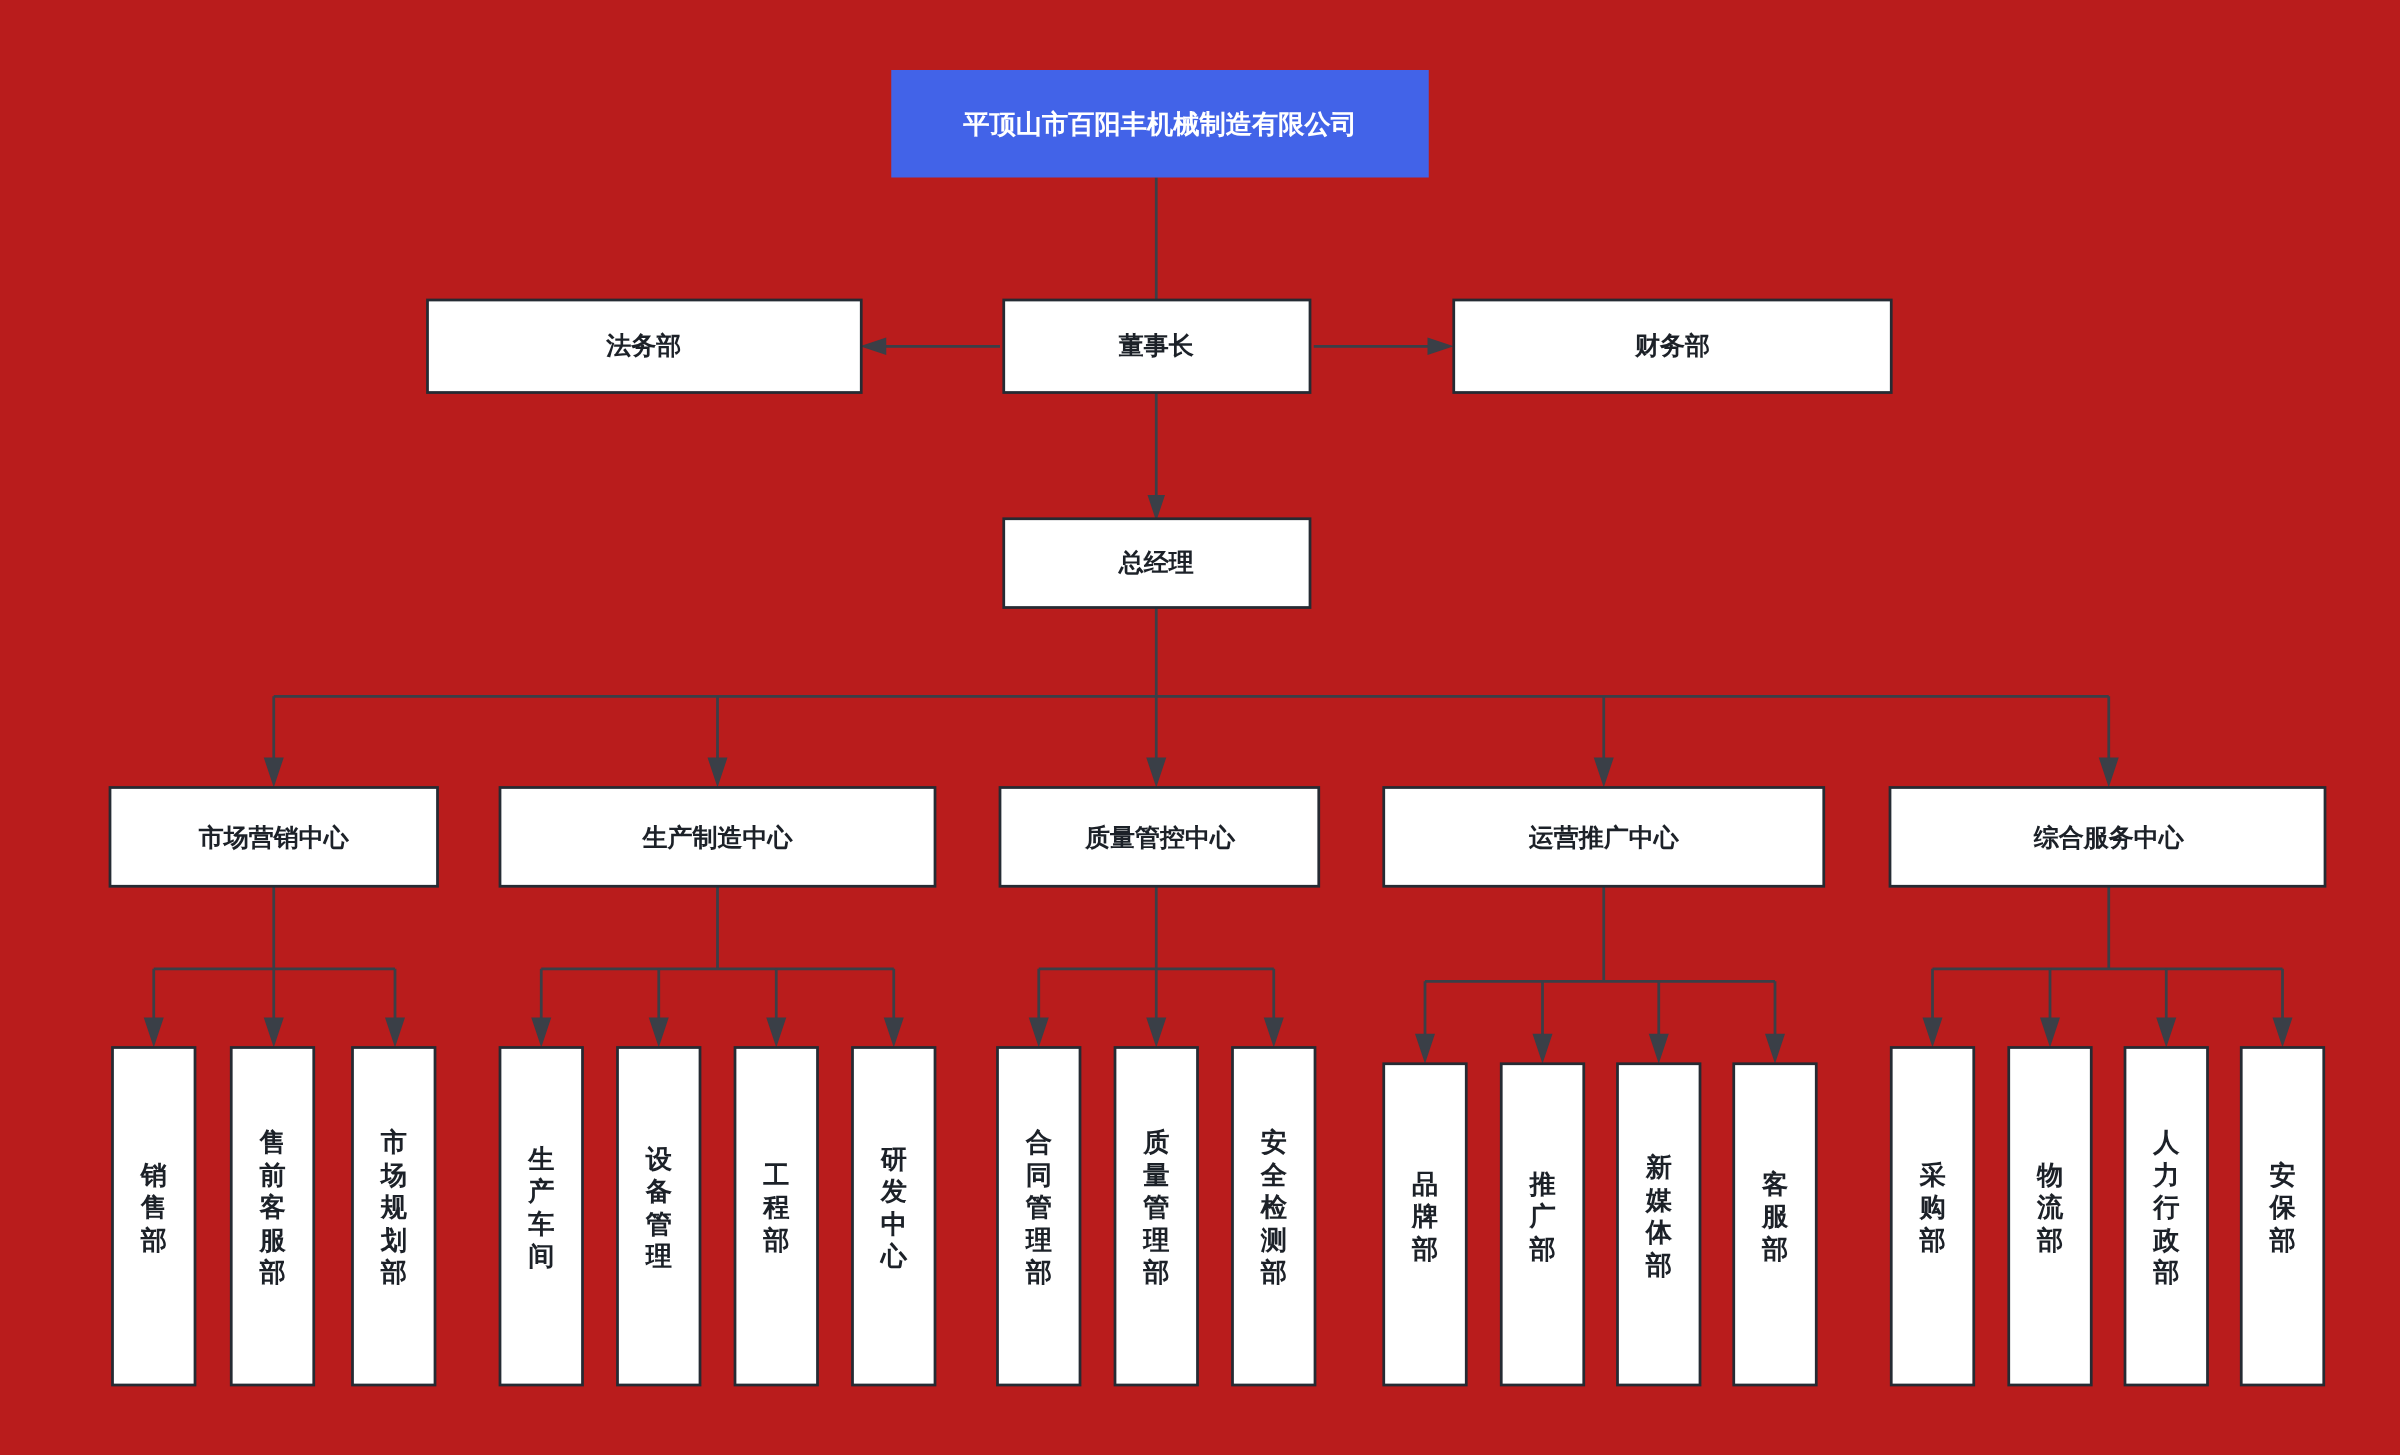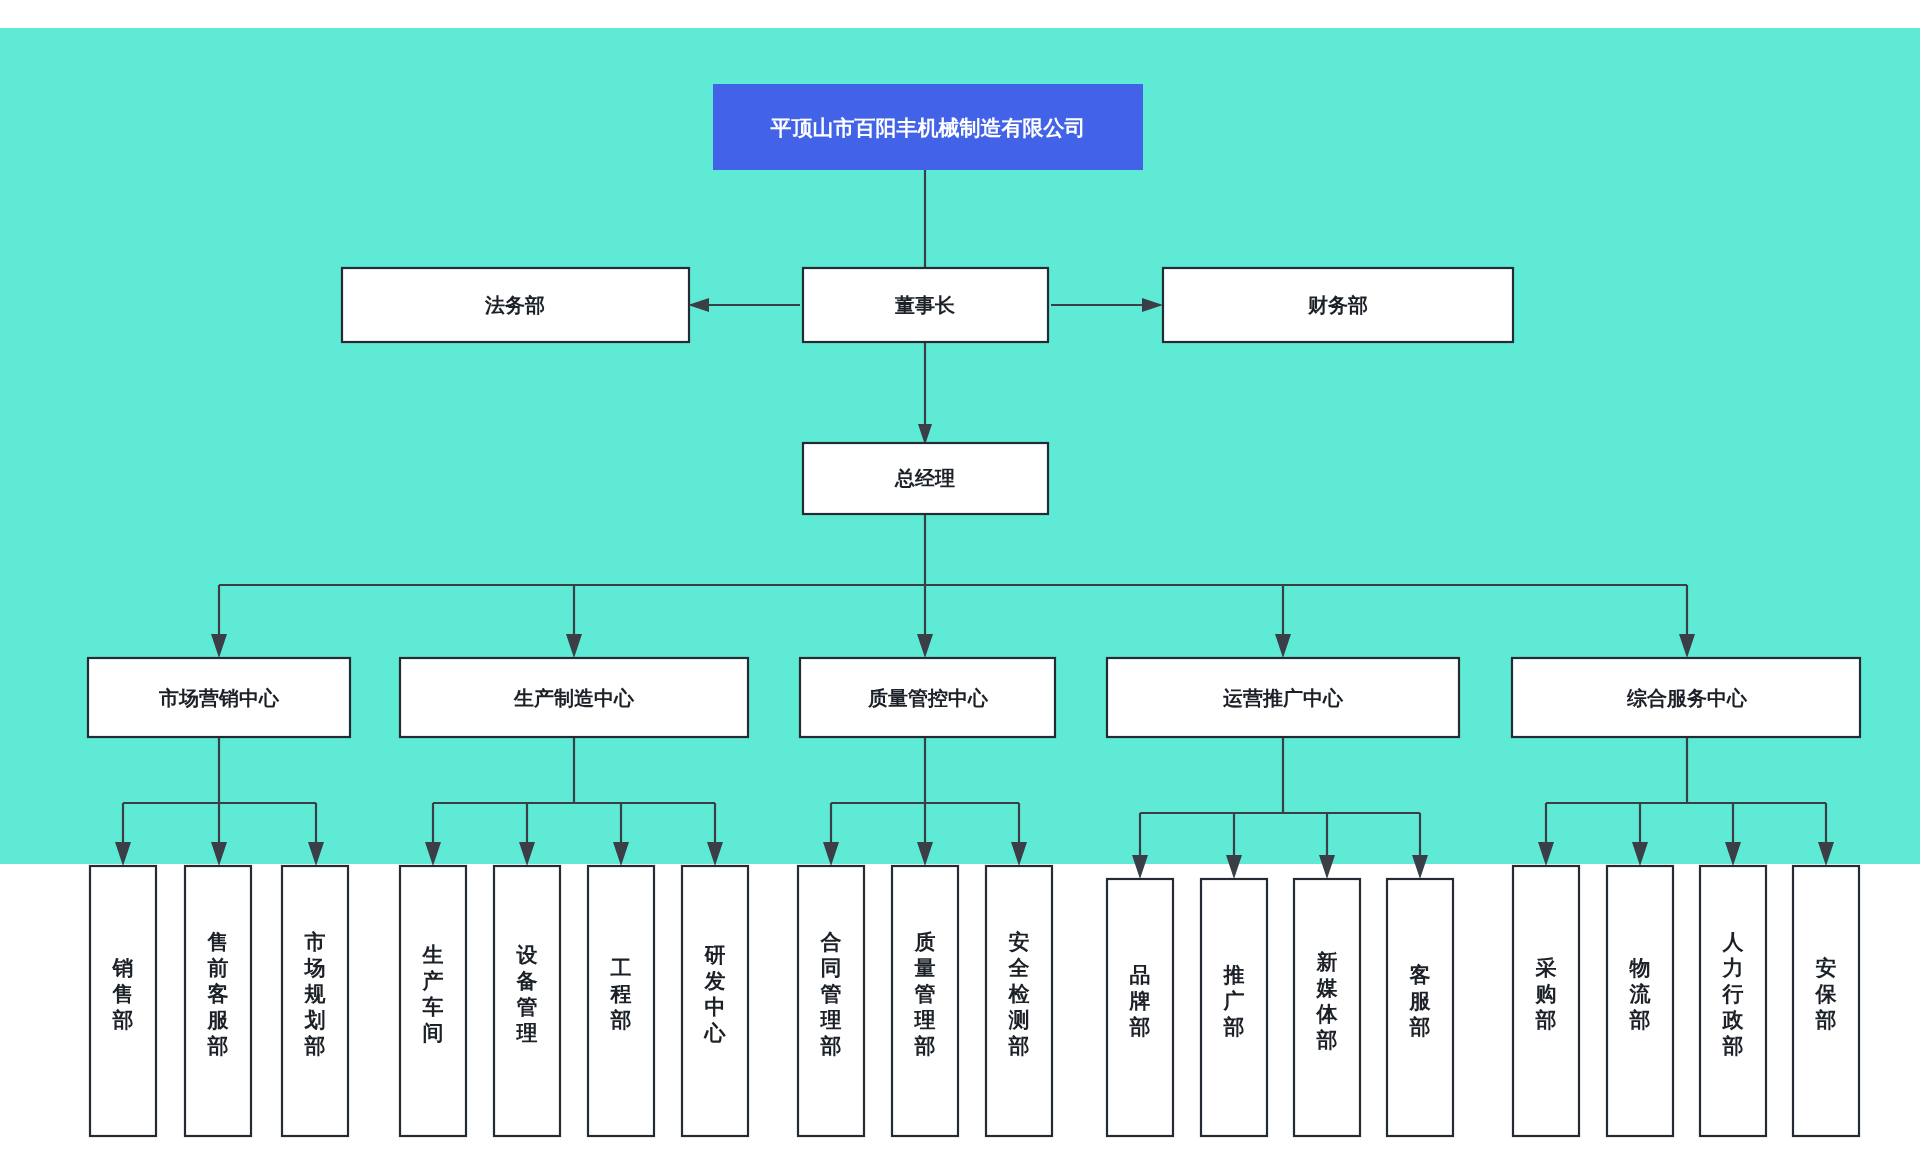--- a/index.html
+++ b/index.html
@@ -9,23 +9,22 @@
   }
   body {
     width: 1920px;
     height: 1164px;
     overflow: hidden;
     font-family: "DejaVu Sans", "Liberation Sans", sans-serif;
   }
   #org-chart-root {
     position: relative;
     width: 1920px;
-    height: 836px;
-    background: #5eead4;
-    margin-top: 28px;
+    height: 1164px;
+    background: #b91c1c;
   }
   svg.chart-svg {
     display: block;
     width: 1920px;
     height: 1164px;
   }
   .node-box {
     fill: #ffffff;
     stroke: #252b33;
     stroke-width: 2.2;

